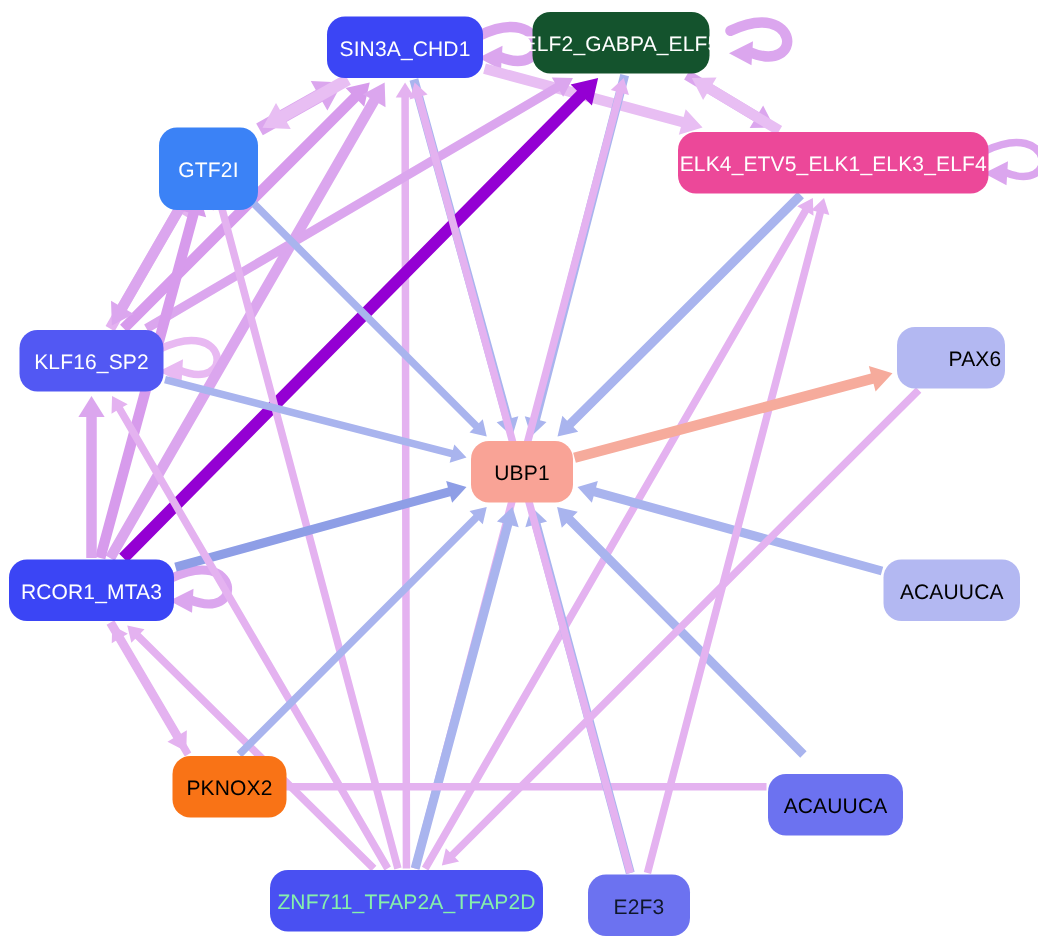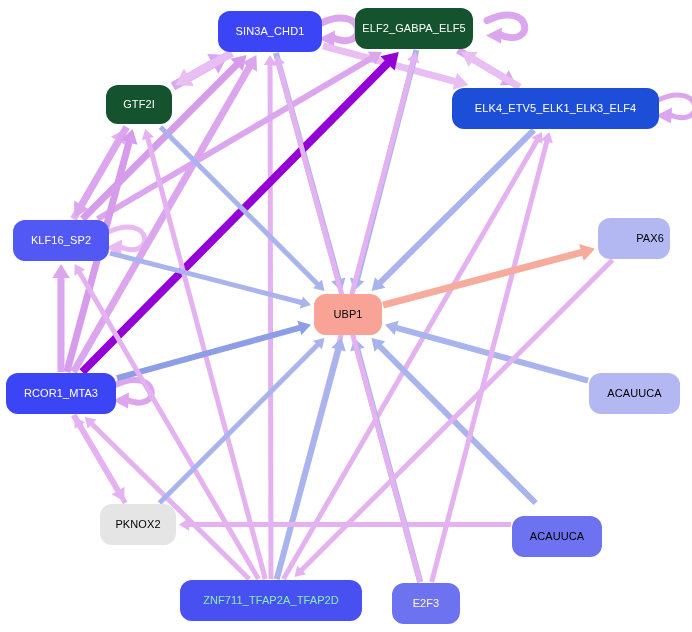--- a/index.html
+++ b/index.html
@@ -22,21 +22,21 @@
     width: 692px;
     height: 632px;
   }
   .node {
     position: absolute;
     box-sizing: border-box;
     border-radius: 12px;
     display: flex;
     align-items: center;
     justify-content: center;
-    font-size: 11px;
+    font-size: 14px;
     letter-spacing: 0.1px;
     white-space: nowrap;
     user-select: none;
   }
   .node-label {
     pointer-events: none;
     line-height: 1;
   }
 </style>
 </head>
@@ -102,47 +102,47 @@
       <polygon points="383.90,308.58 582.37,255.84 583.72,260.92 595.00,248.86 579.22,244.00 580.57,249.08 382.10,301.82" fill="#f6ab9c"></polygon>
       <polygon points="610.68,258.23 299.88,568.17 297.23,565.51 294.56,577.00 306.06,574.36 303.41,571.71 614.21,261.77" fill="#e4b2f0"></polygon>
     </svg>
   <div id="node-layer">
       <div class="node" style="left: 218px; top: 11px; width: 104px; height: 41px; background: rgb(59, 69, 245); color: rgb(255, 255, 255);">
         <span class="node-label">SIN3A_CHD1</span>
       </div>
       <div class="node" style="left: 355px; top: 8px; width: 118px; height: 41px; background: #14532d; color: rgb(255, 255, 255);">
         <span class="node-label">ELF2_GABPA_ELF5</span>
       </div>
-      <div class="node" style="left: 106px; top: 85px; width: 66px; height: 39px; background: #14532d; color: rgb(255, 255, 255);">
+      <div class="node" style="left: 106px; top: 85px; width: 66px; height: 55px; background: #3b82f6; color: rgb(255, 255, 255);">
         <span class="node-label">GTF2I</span>
       </div>
-      <div class="node" style="left: 452px; top: 88px; width: 207px; height: 41px; background: #1d4ed8; color: rgb(255, 255, 255);">
+      <div class="node" style="left: 452px; top: 88px; width: 207px; height: 41px; background: #ec4899; color: rgb(255, 255, 255);">
         <span class="node-label">ELK4_ETV5_ELK1_ELK3_ELF4</span>
       </div>
       <div class="node" style="left: 13px; top: 220px; width: 96px; height: 41px; background: rgb(82, 88, 243); color: rgb(255, 255, 255);">
         <span class="node-label">KLF16_SP2</span>
       </div>
       <div class="node" style="left: 598px; top: 218px; width: 72px; height: 41px; background: rgb(179, 184, 242); color: rgb(0, 0, 0); padding-left: 32px;">
         <span class="node-label">PAX6</span>
       </div>
       <div class="node" style="left: 314px; top: 294px; width: 68px; height: 41px; background: rgb(249, 163, 150); color: rgb(0, 0, 0);">
         <span class="node-label">UBP1</span>
       </div>
       <div class="node" style="left: 589px; top: 373px; width: 91px; height: 41px; background: rgb(179, 184, 242); color: rgb(0, 0, 0);">
         <span class="node-label">ACAUUCA</span>
       </div>
       <div class="node" style="left: 6px; top: 373px; width: 110px; height: 41px; background: rgb(59, 69, 245); color: rgb(255, 255, 255);">
         <span class="node-label">RCOR1_MTA3</span>
       </div>
-      <div class="node" style="left: 100px; top: 504px; width: 76px; height: 41px; background: #e5e5e5; color: rgb(0, 0, 0);">
+      <div class="node" style="left: 115px; top: 504px; width: 76px; height: 41px; background: #f97316; color: rgb(0, 0, 0);">
         <span class="node-label">PKNOX2</span>
       </div>
       <div class="node" style="left: 512px; top: 504px; width: 90px; height: 41px; background: rgb(108, 114, 240); color: rgb(0, 0, 0); margin-top: 12px;">
         <span class="node-label">ACAUUCA</span>
       </div>
       <div class="node" style="left: 180px; top: 580px; width: 182px; height: 41px; background: rgb(73, 80, 242); color: #86efac;">
         <span class="node-label">ZNF711_TFAP2A_TFAP2D</span>
       </div>
-      <div class="node" style="left: 392px; top: 583px; width: 68px; height: 41px; background: rgb(108, 114, 240); color: #fef9c3;">
+      <div class="node" style="left: 392px; top: 583px; width: 68px; height: 41px; background: rgb(108, 114, 240); color: #0f172a;">
         <span class="node-label">E2F3</span>
       </div>
     </div>
 </div>
 
 </body></html>

